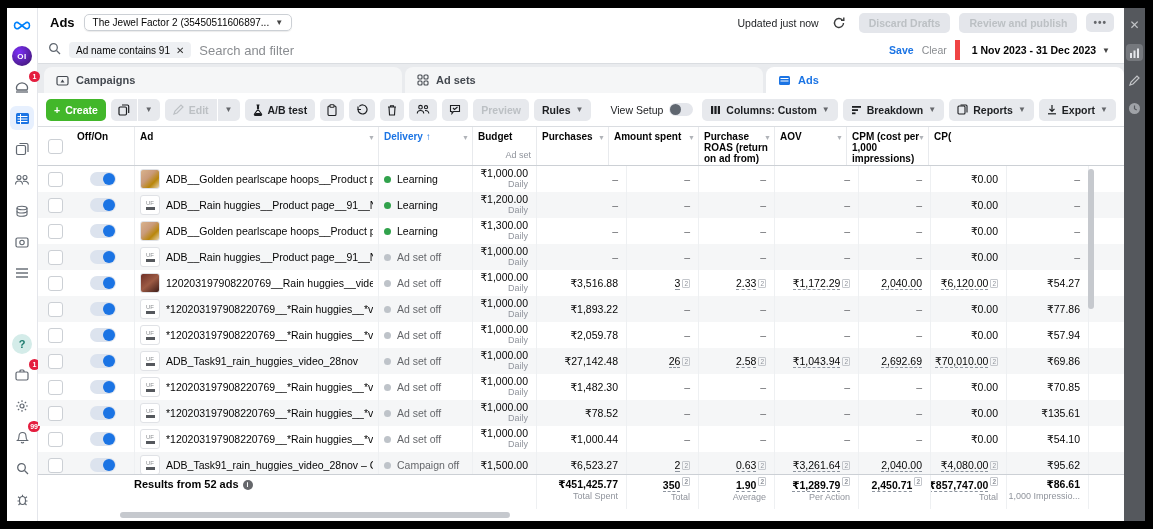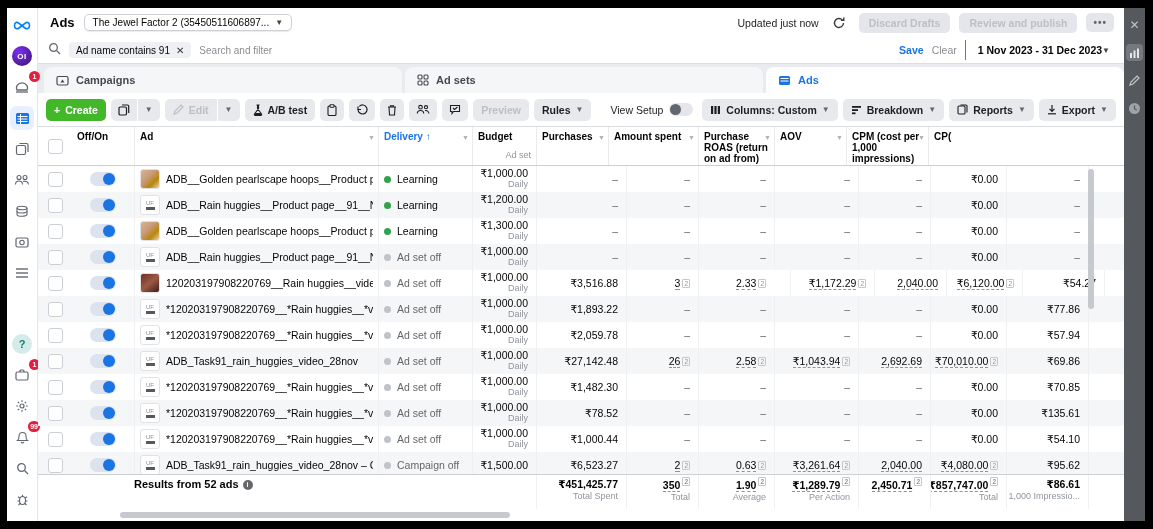--- a/index.html
+++ b/index.html
@@ -32,24 +32,24 @@
   .caret{font-size:8px;color:#444;}
   .tb-spacer{flex:1;}
   .updated{font-size:10.5px;color:#1c1e21;}
   .pill-btn{background:#e4e6eb;border-radius:5px;padding:4px 10px;font-size:10.5px;font-weight:bold;color:#bcc0c4;cursor:pointer;}
   .icon-pill{background:transparent;padding:2px 4px;color:#3a3b3c;cursor:pointer;display:flex;align-items:center;}
   .dots{color:#65676b;font-weight:bold;letter-spacing:1px;font-size:10px;background:#e4e6eb;border-radius:5px;padding:4px 7px;cursor:pointer;}
 
   .filterbar{height:26px;border-bottom:1px solid #dadde1;display:flex;align-items:center;padding:0 10px;gap:8px;flex:0 0 auto;}
   .chip{display:flex;align-items:center;gap:6px;background:#eef0f3;border-radius:4px;padding:2.5px 7px;font-size:10px;color:#050505;}
   .chip .x{font-size:10px;color:#333;cursor:pointer;}
-  .placeholder{font-size:10px;color:#8a8d91;flex:1;}
+  .placeholder{font-size:13px;color:#8a8d91;flex:1;}
   .save{font-size:10.5px;color:#1b74e4;font-weight:bold;cursor:pointer;}
   .clear{font-size:10.5px;color:#8a8d91;cursor:pointer;}
-  .datebox{display:flex;align-items:center;font-size:10.5px;font-weight:bold;color:#050505;border-left:1px solid #ef4444;padding:4px 4px 4px 12px;cursor:pointer;}
+  .datebox{display:flex;align-items:center;gap:6px;font-size:10.5px;font-weight:bold;color:#050505;border-left:5px solid #ef4444;padding:4px 4px 4px 12px;cursor:pointer;}
 
   .tabsrow{height:29px;background:#e9ebee;display:flex;align-items:flex-end;padding:0 0 0 6px;gap:3px;flex:0 0 auto;}
   .tab{height:26px;border-radius:8px 8px 0 0;display:flex;align-items:center;gap:7px;padding:0 12px;font-size:11px;font-weight:bold;color:#444950;background:#f5f6f7;flex:1;max-width:368px;cursor:pointer;}
   .tab.active{background:#fff;color:#1b74e4;}
 
   .toolbar{height:33px;background:#fff;border-bottom:1px solid #dadde1;display:flex;align-items:center;padding:0 8px;gap:5px;flex:0 0 auto;}
   .btn{height:22px;display:flex;align-items:center;gap:5px;background:#e7e9ed;border-radius:5px;padding:0 8px;font-size:10.5px;font-weight:bold;color:#1c1e21;cursor:pointer;white-space:nowrap;}
   .btn.green{background:#42b72a;color:#fff;}
   .btn.dis{color:#bcc0c4;}
   .btn .caret{color:#65676b;}
@@ -627,21 +627,21 @@
               <span>₹3,516.88</span>
             </div>
             <div class="td num" style="flex: 0 0 72px; width: 72px;">
               <span class="u">3</span>
               <sup class="att">2</sup>
             </div>
             <div class="td num" style="flex: 0 0 76px; width: 76px;">
               <span class="u">2.33</span>
               <sup class="att">2</sup>
             </div>
-            <div class="td num" style="flex: 0 0 84px; width: 84px; margin-left: 16px;">
+            <div class="td num" style="flex: 0 0 84px; width: 84px;">
               <span class="u">₹1,172.29</span>
               <sup class="att">2</sup>
             </div>
             <div class="td num" style="flex: 0 0 72px; width: 72px;">
               <span class="u">2,040.00</span>
             </div>
             <div class="td num" style="flex: 0 0 76px; width: 76px;">
               <span class="u">₹6,120.00</span>
               <sup class="att">2</sup>
             </div>

